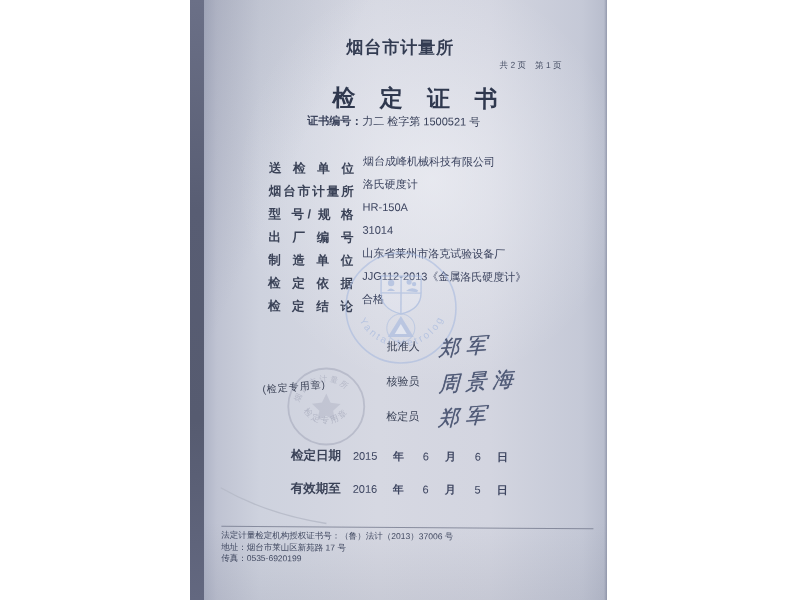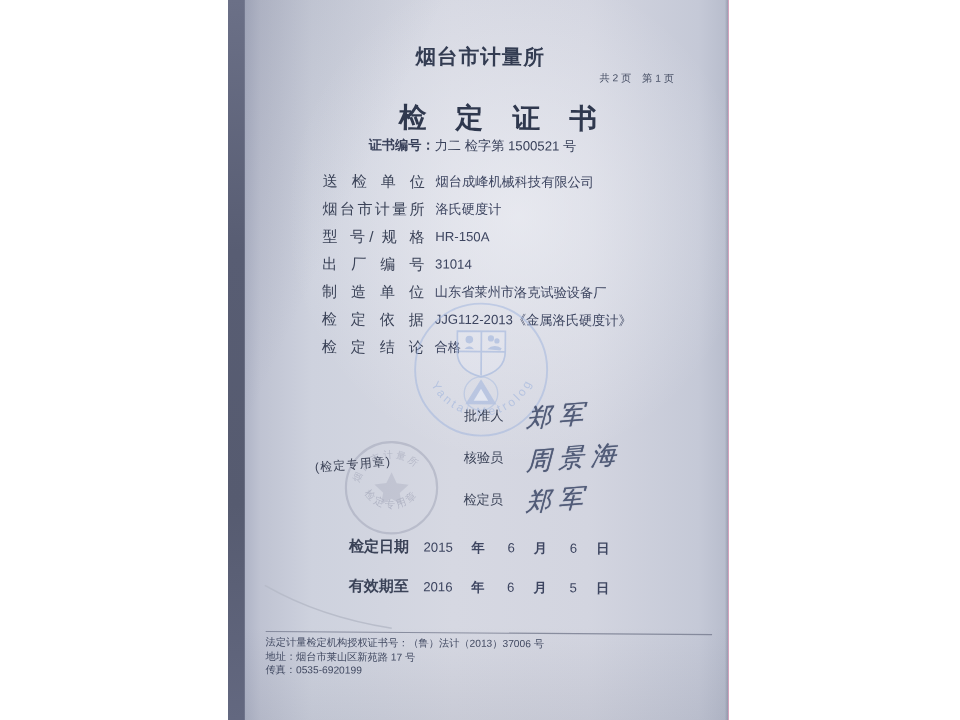--- a/index.html
+++ b/index.html
@@ -5,21 +5,21 @@
   html,body{margin:0;padding:0;}
   body{
     width:800px;height:600px;overflow:hidden;background:#ffffff;
     font-family:"Liberation Sans","DejaVu Sans",sans-serif;
     -webkit-font-smoothing:antialiased;
   }
   .stage{position:relative;width:800px;height:600px;background:#ffffff;}
   
   .photo{
     position:absolute;left:190px;top:0;width:417px;height:600px;overflow:hidden;
-    background:#be185d;
+    background:#0c4a6e;
   }
   .photo::before{ 
     content:"";position:absolute;left:0;top:0;width:14px;height:600px;z-index:3;
     background:linear-gradient(180deg,#6b7087 0%,#585d73 35%,#565b70 70%,#636880 100%);
   }
   .photo::after{ 
     content:"";position:absolute;right:0;top:0;width:3px;height:600px;z-index:3;
     background:linear-gradient(90deg,rgba(120,126,148,0) 0%,rgba(120,126,148,.55) 100%);
   }
   .paper{
@@ -37,22 +37,22 @@
   .pageinfo{position:absolute;left:308px;top:59px;font-size:8.5px;color:#464e64;white-space:nowrap;}
   .pageinfo span{margin-right:9px;}
   .certtitle{position:absolute;top:83px;left:50%;transform:translateX(-50%);margin-left:15px;
        font-size:23px;font-weight:bold;white-space:nowrap;word-spacing:18px;color:#2f384e;}
   .certno{position:absolute;top:114px;left:50%;transform:translateX(-50%);margin-left:-6px;
        font-size:11px;white-space:nowrap;color:#39415a;}
   .certno .lbl{font-weight:600;}
   
   .fields{position:absolute;left:78px;top:141px;width:320px;}
   .frow{height:23px;line-height:23px;white-space:nowrap;}
-  .flabel{display:inline-block;width:85px;font-size:12.5px;font-weight:400;color:#3a4257;
-          text-align:justify;text-align-last:justify;vertical-align:middle;}
+  .flabel{display:inline-block;width:85px;font-size:12.5px;font-weight:700;color:#3a4257;
+          text-align:justify;text-align-last:justify;vertical-align:middle;margin-top:17px;}
   .fvalue{font-size:11px;margin-left:9px;color:#3d4560;vertical-align:middle;}
   
   .sigs{position:absolute;left:187px;top:332px;}
   .srow{height:35px;white-space:nowrap;}
   .slabel{display:inline-block;width:36px;font-size:11px;font-weight:400;color:#3a4257;vertical-align:middle;margin-left:10px;}
   .sname{display:inline-block;margin-left:16px;font-size:21px;letter-spacing:6px;color:#46516f;
          font-style:italic;transform:rotate(-5deg) skewX(-6deg);vertical-align:middle;
          text-shadow:0 0 .7px #46516f;opacity:.92;}
   
   .dates{position:absolute;left:88px;top:440px;}

